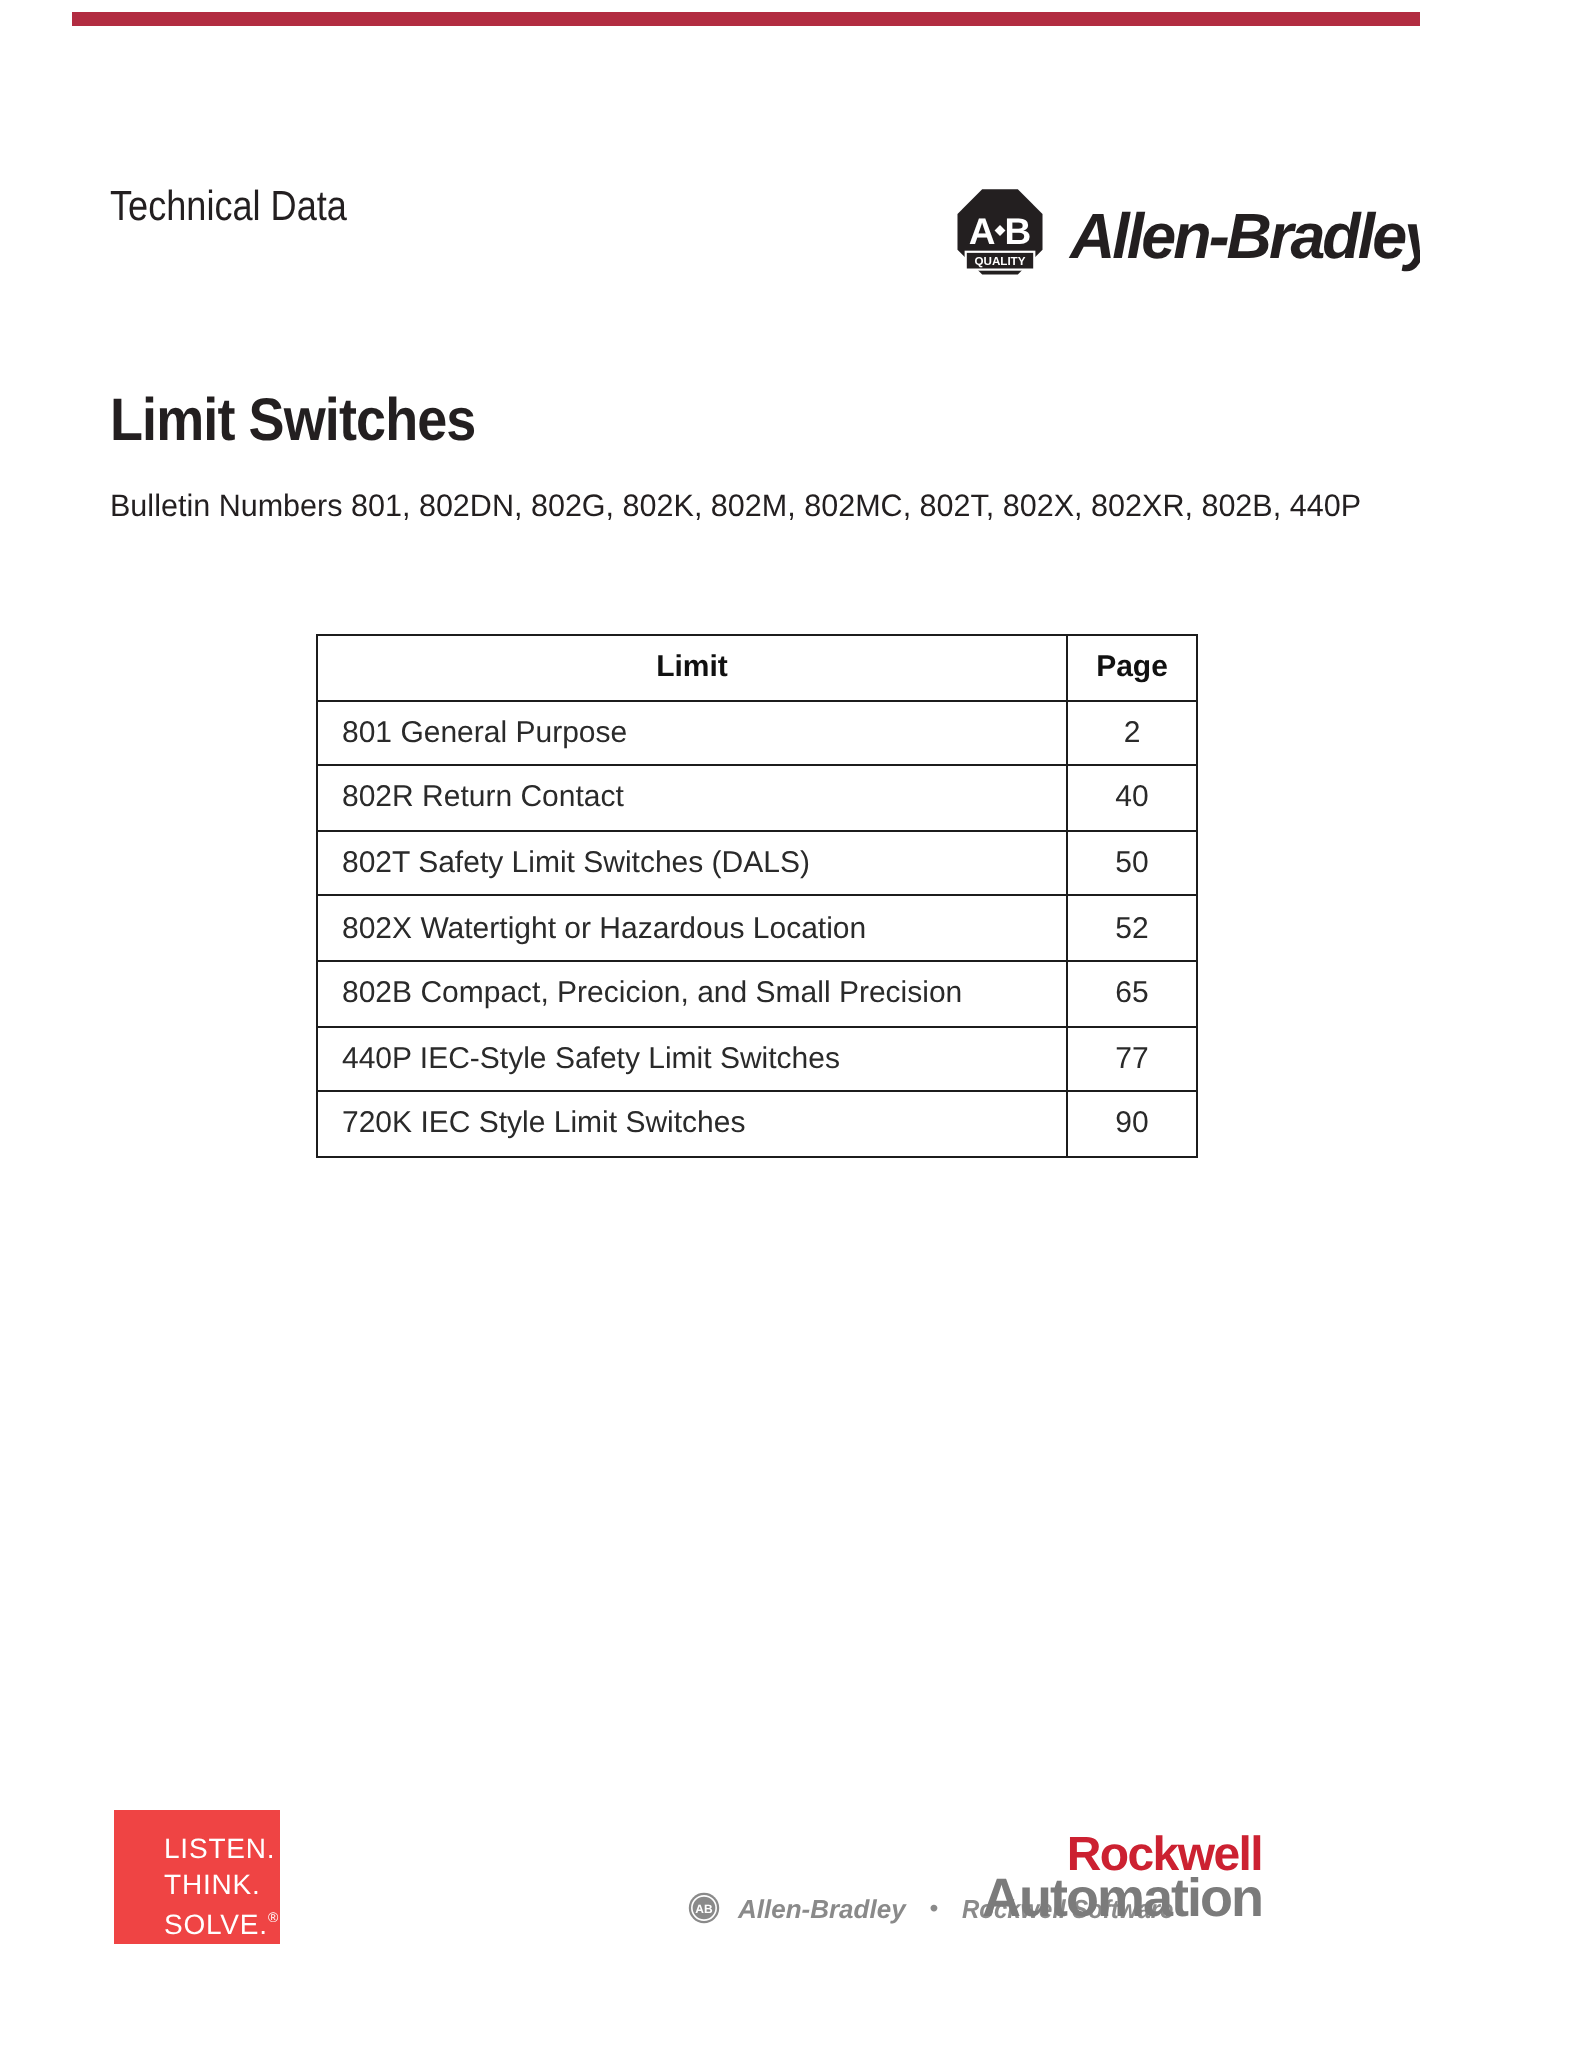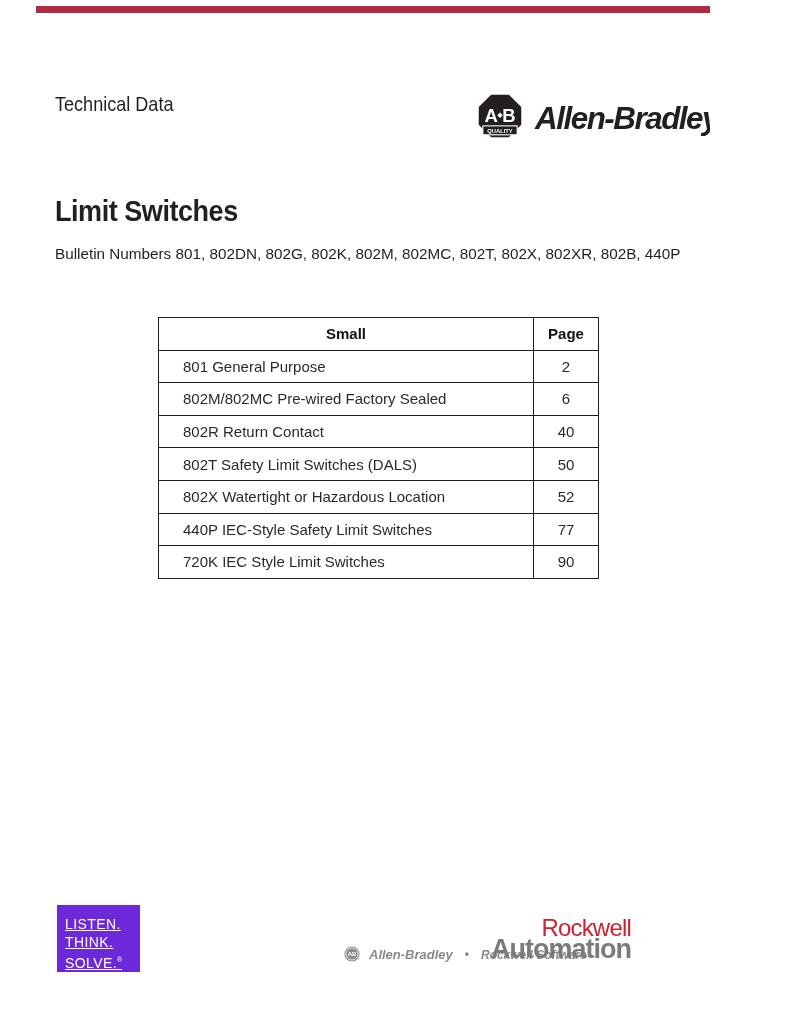--- a/index.html
+++ b/index.html
@@ -83,37 +83,36 @@
     table-layout: fixed;
   }
   table.toc th, table.toc td {
     border: 1px solid #1c1c1c;
     font-size: 15px;
     height: 32.6px;
     vertical-align: middle;
     color: #2a2a2a;
   }
   table.toc th { font-weight: bold; text-align: center; color: #111; }
-  table.toc td.topic { text-align: left; padding-left: 24px; margin-top: 13px; }
+  table.toc td.topic { text-align: left; padding-left: 12px; margin-top: 13px; }
   table.toc td.pg { text-align: center; }
   .col-topic { width: 375px; }
   .col-page  { width: 65px; }
 
   
   .tagline-box {
     position: absolute;
     left: 57px; top: 905px;
     width: 83px; height: 67px;
-    background: #6d28d9;
+    background: #ef4444;
     color: #ffffff;
-    padding: 10px 0 0 8px;
+    padding: 10px 0 0 25px;
     font-size: 14px;
     line-height: 18px;
     letter-spacing: 0.4px;
-    text-decoration: underline;
   }
   .tagline-box .reg { font-size: 7px; vertical-align: 6px; letter-spacing: 0; }
 
   .footer-brands {
     position: absolute;
     left: 344px; top: 946px;
     display: flex;
     align-items: center;
     color: #8a8a8a;
   }
@@ -130,21 +129,21 @@
   .fb-dot { margin: 0 12px; font-size: 12px; font-style: normal; }
   .fb-rs { transform: scaleX(0.92); transform-origin: left center; }
 
   .ra-lockup {
     position: absolute;
     right: 79px; top: 917px;
     text-align: right;
   }
   .ra-rockwell {
     font-size: 24px;
-    font-weight: normal;
+    font-weight: bold;
     letter-spacing: -0.8px;
     line-height: 21px;
     color: #cc2131;
     white-space: nowrap;
   }
   .ra-automation {
     font-size: 27px;
     font-weight: bold;
     letter-spacing: -1px;
     line-height: 23px;
@@ -176,44 +175,44 @@
   <h1 class="page-title">Limit Switches</h1>
   <p class="page-subtitle">Bulletin Numbers 801, 802DN, 802G, 802K, 802M, 802MC, 802T, 802X, 802XR, 802B, 440P</p>
 
   <table class="toc">
     <colgroup>
       <col class="col-topic">
         <col class="col-page">
     </colgroup>
     <thead>
       <tr>
-        <th>Small</th>
+        <th>Limit</th>
         <th>Page</th>
       </tr>
     </thead>
     <tbody>
       <tr>
         <td class="topic">801 General Purpose</td>
         <td class="pg">2</td>
       </tr>
       <tr>
-        <td class="topic">802M/802MC Pre-wired Factory Sealed</td>
-        <td class="pg">6</td>
-      </tr>
-      <tr>
         <td class="topic">802R Return Contact</td>
         <td class="pg">40</td>
       </tr>
       <tr>
         <td class="topic">802T Safety Limit Switches (DALS)</td>
         <td class="pg">50</td>
       </tr>
       <tr>
         <td class="topic">802X Watertight or Hazardous Location</td>
         <td class="pg">52</td>
+      </tr>
+      <tr>
+        <td class="topic">802B Compact, Precicion, and Small Precision</td>
+        <td class="pg">65</td>
       </tr>
       <tr>
         <td class="topic">440P IEC-Style Safety Limit Switches</td>
         <td class="pg">77</td>
       </tr>
       <tr>
         <td class="topic">720K IEC Style Limit Switches</td>
         <td class="pg">90</td>
       </tr>
     </tbody>

